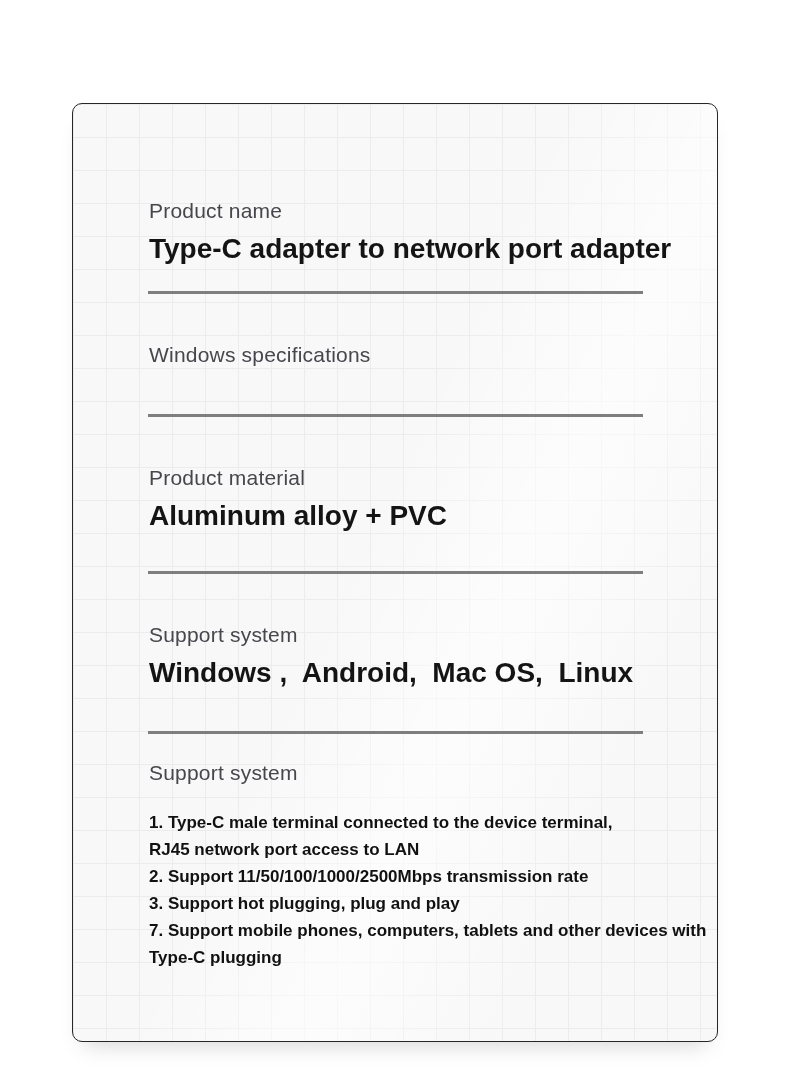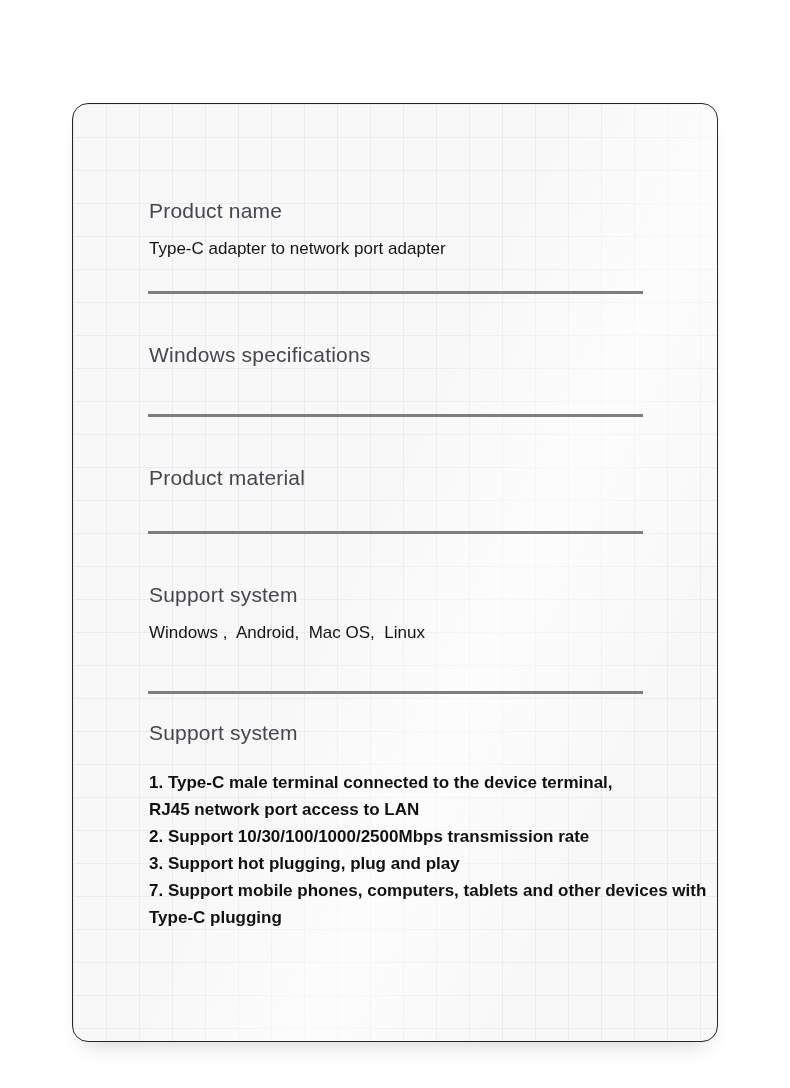--- a/index.html
+++ b/index.html
@@ -19,21 +19,21 @@
     background: #ffffff;
   }
 
   .card {
     position: absolute;
     left: 72px;
     top: 103px;
     width: 646px;
     height: 939px;
     border: 1.5px solid #262626;
-    border-radius: 16px;
+    border-radius: 10px;
     background-color: #f8f8f8;
     background-image:
       linear-gradient(115deg, rgba(255,255,255,0) 45%, rgba(255,255,255,0.65) 62%, rgba(255,255,255,0) 80%),
       linear-gradient(to right, #ececec 1px, transparent 1px),
       linear-gradient(to bottom, #ececec 1px, transparent 1px);
     background-size: 100% 100%, 33px 33px, 33px 33px;
     box-shadow: 0 14px 22px -12px rgba(0,0,0,0.18);
     padding-top: 94px;
     overflow: hidden;
   }
@@ -45,22 +45,22 @@
   .spec .label {
     font-size: 21px;
     font-weight: 400;
     letter-spacing: 0.2px;
     color: #46464c;
     line-height: 25px;
   }
 
   .spec .value {
     margin-top: 12px;
-    font-size: 17px;
-    font-weight: 400;
+    font-size: 28px;
+    font-weight: 700;
     color: #141414;
     line-height: 28px;
     white-space: pre;
   }
 
   .divider {
     height: 3px;
     width: 495px;
     margin-left: 75px;
     background: #7e7e7e;
@@ -100,35 +100,36 @@
     </section>
     <div class="divider d1"></div>
 
     <section class="spec s2">
       <h2 class="label">Windows specifications</h2>
     </section>
     <div class="divider d2"></div>
 
     <section class="spec s3">
       <h2 class="label">Product material</h2>
+      <p class="value">Aluminum alloy + PVC</p>
     </section>
     <div class="divider d3"></div>
 
     <section class="spec s4">
       <h2 class="label">Support system</h2>
       <p class="value">Windows ,  Android,  Mac OS,  Linux</p>
     </section>
     <div class="divider d4"></div>
 
     <section class="spec s5">
       <h2 class="label">Support system</h2>
       <div class="feature-lines">
         <p class="feature-line">1. Type-C male terminal connected to the device terminal,</p>
         <p class="feature-line">RJ45 network port access to LAN</p>
-        <p class="feature-line">2. Support 10/30/100/1000/2500Mbps transmission rate</p>
+        <p class="feature-line">2. Support 11/50/100/1000/2500Mbps transmission rate</p>
         <p class="feature-line">3. Support hot plugging, plug and play</p>
         <p class="feature-line">7. Support mobile phones, computers, tablets and other devices with</p>
         <p class="feature-line">Type-C plugging</p>
       </div>
     </section>
 
   </div>
 </div>
 
 </body></html>

